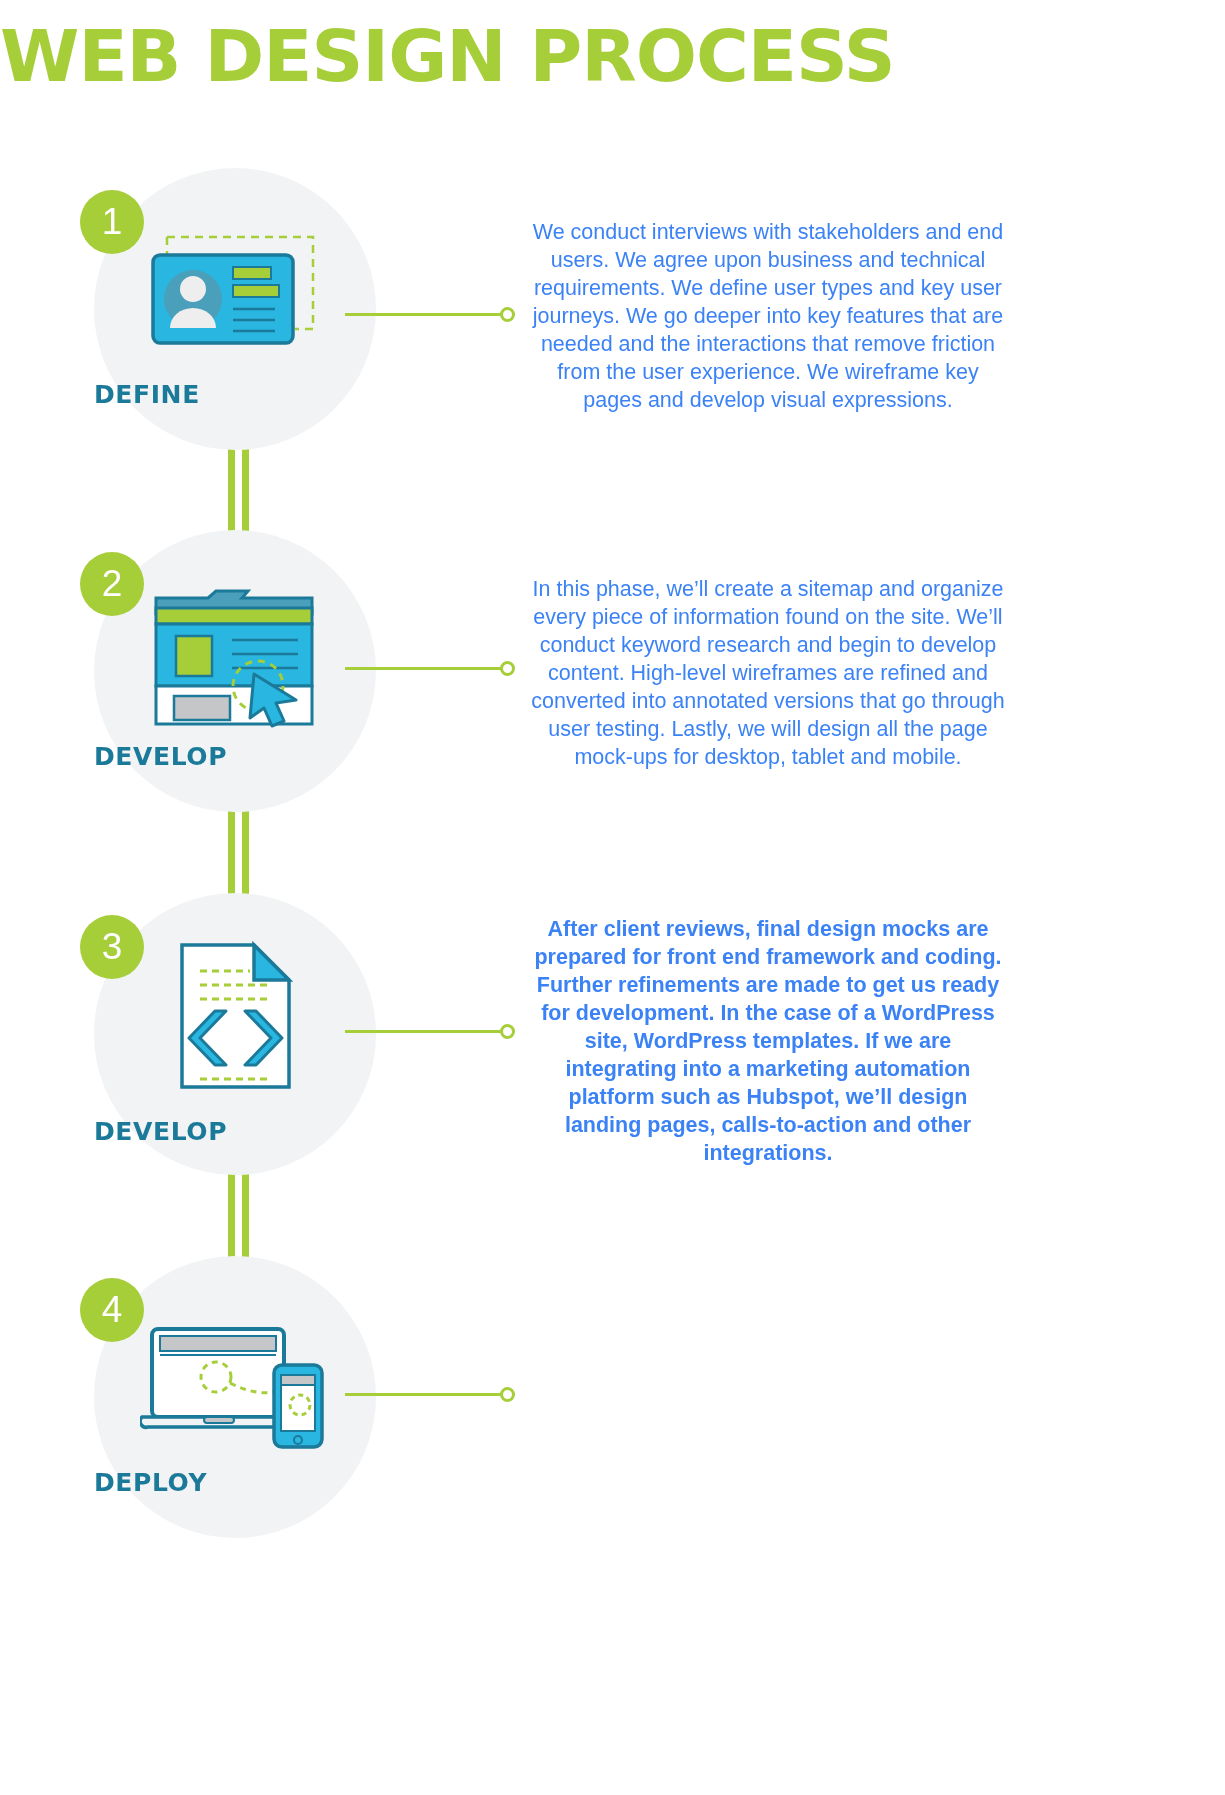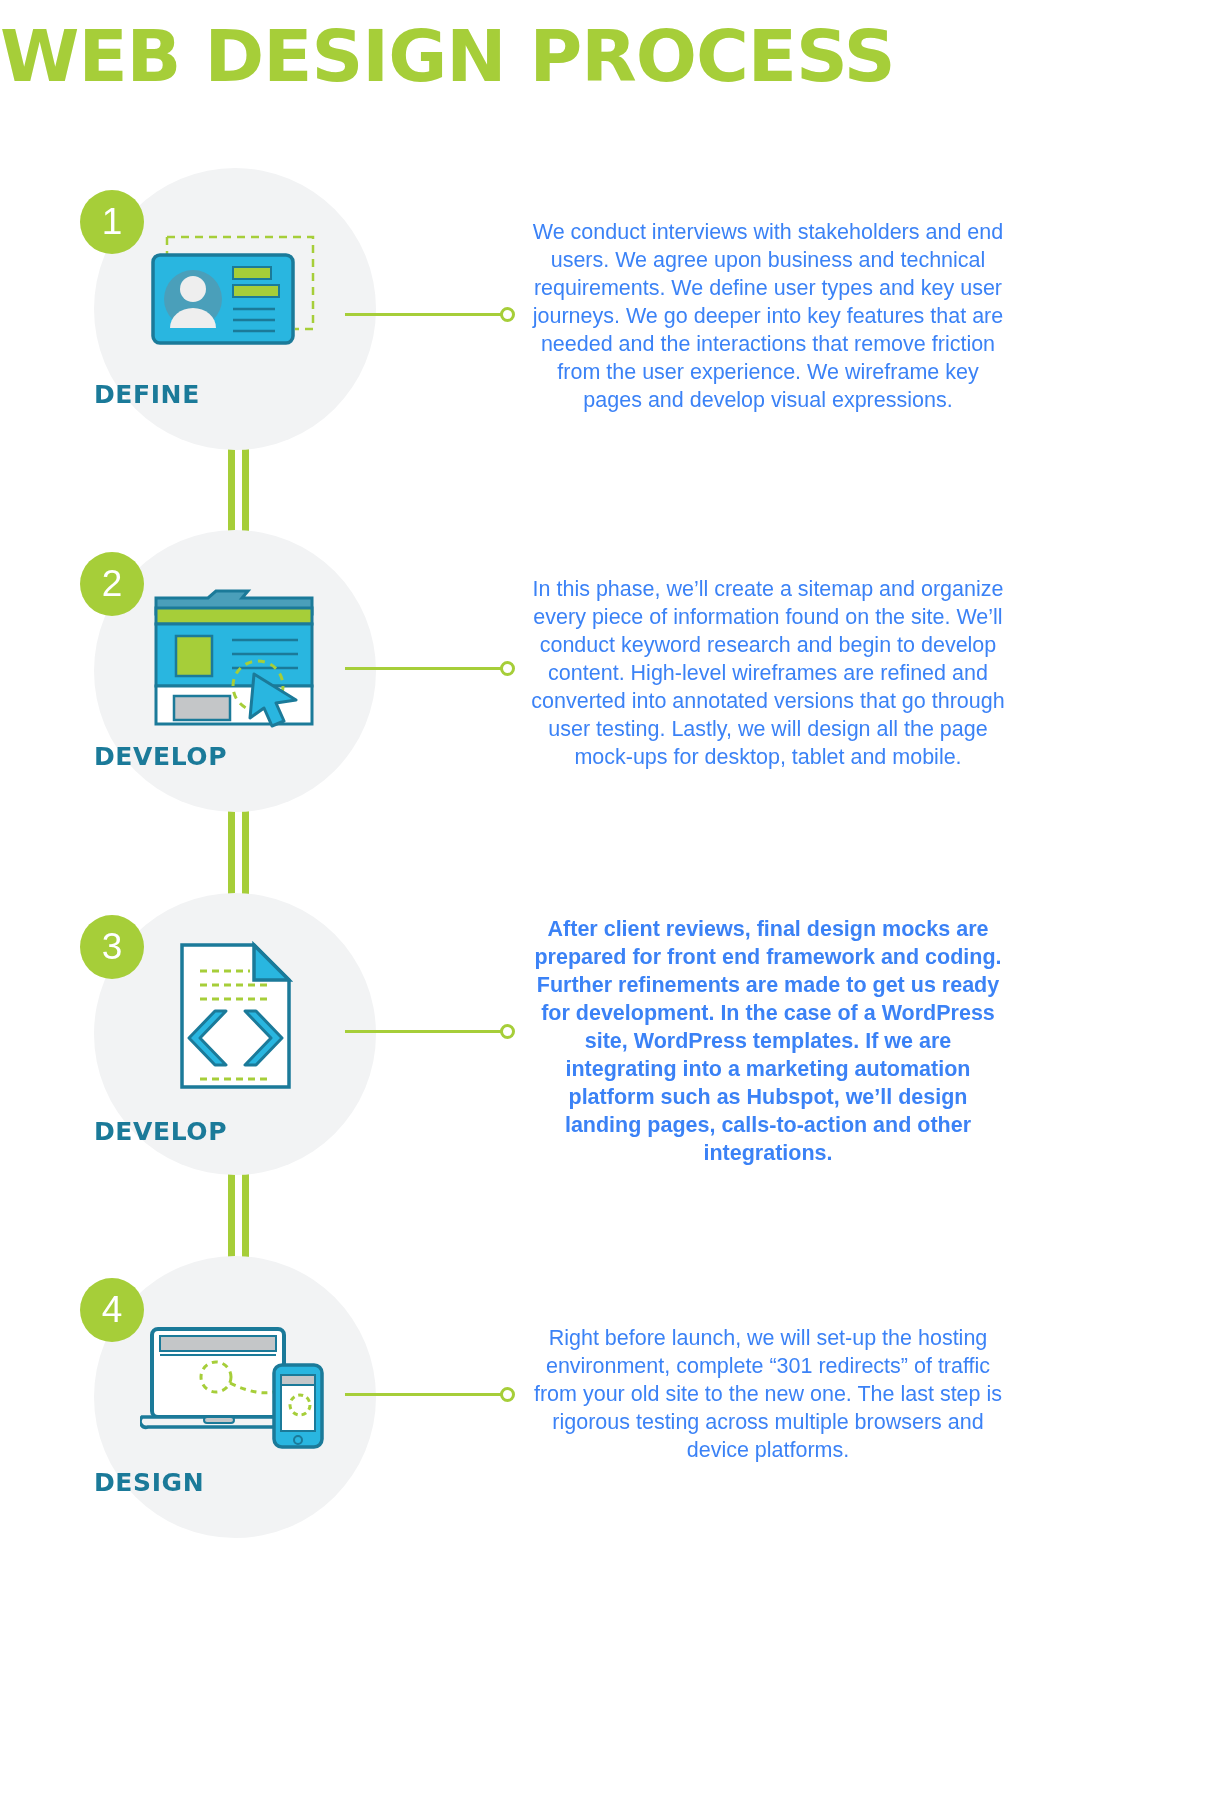--- a/index.html
+++ b/index.html
@@ -245,19 +245,18 @@
       <path d="M90 64 Q118 78 138 72" fill="none" stroke="#a6ce39" stroke-width="3" stroke-dasharray="6,5"></path>
 
       <rect x="134" y="46" width="48" height="82" rx="8" fill="#29b6e0" stroke="#1b7a99" stroke-width="3.5"></rect>
       <rect x="141" y="56" width="34" height="56" fill="#ffffff" stroke="#1b7a99" stroke-width="2"></rect>
       <rect x="141" y="56" width="34" height="10" fill="#c4c6c8" stroke="#1b7a99" stroke-width="2"></rect>
       <circle cx="158" cy="121" r="4" fill="none" stroke="#1b7a99" stroke-width="2"></circle>
       <circle cx="160" cy="86" r="10" fill="none" stroke="#a6ce39" stroke-width="3" stroke-dasharray="5,4"></circle>
     </svg>
   </div>
 
-  <div class="step-label" style="top:212px;">DESIGN</div>
+  <div class="step-label" style="top:212px;">DEPLOY</div>
 
   <div class="connector" style="left:345px; top:137px; width:157px;"></div>
   <div class="connector-dot" style="left:500px; top:131px;"></div>
 
-  <div class="body-text" style="top:68px;">Right before launch, we will set-up the hosting environment, complete “301 redirects” of traffic from your old site to the new one. The last step is rigorous testing across multiple browsers and device platforms.</div>
 </div>
 
 </body></html>

